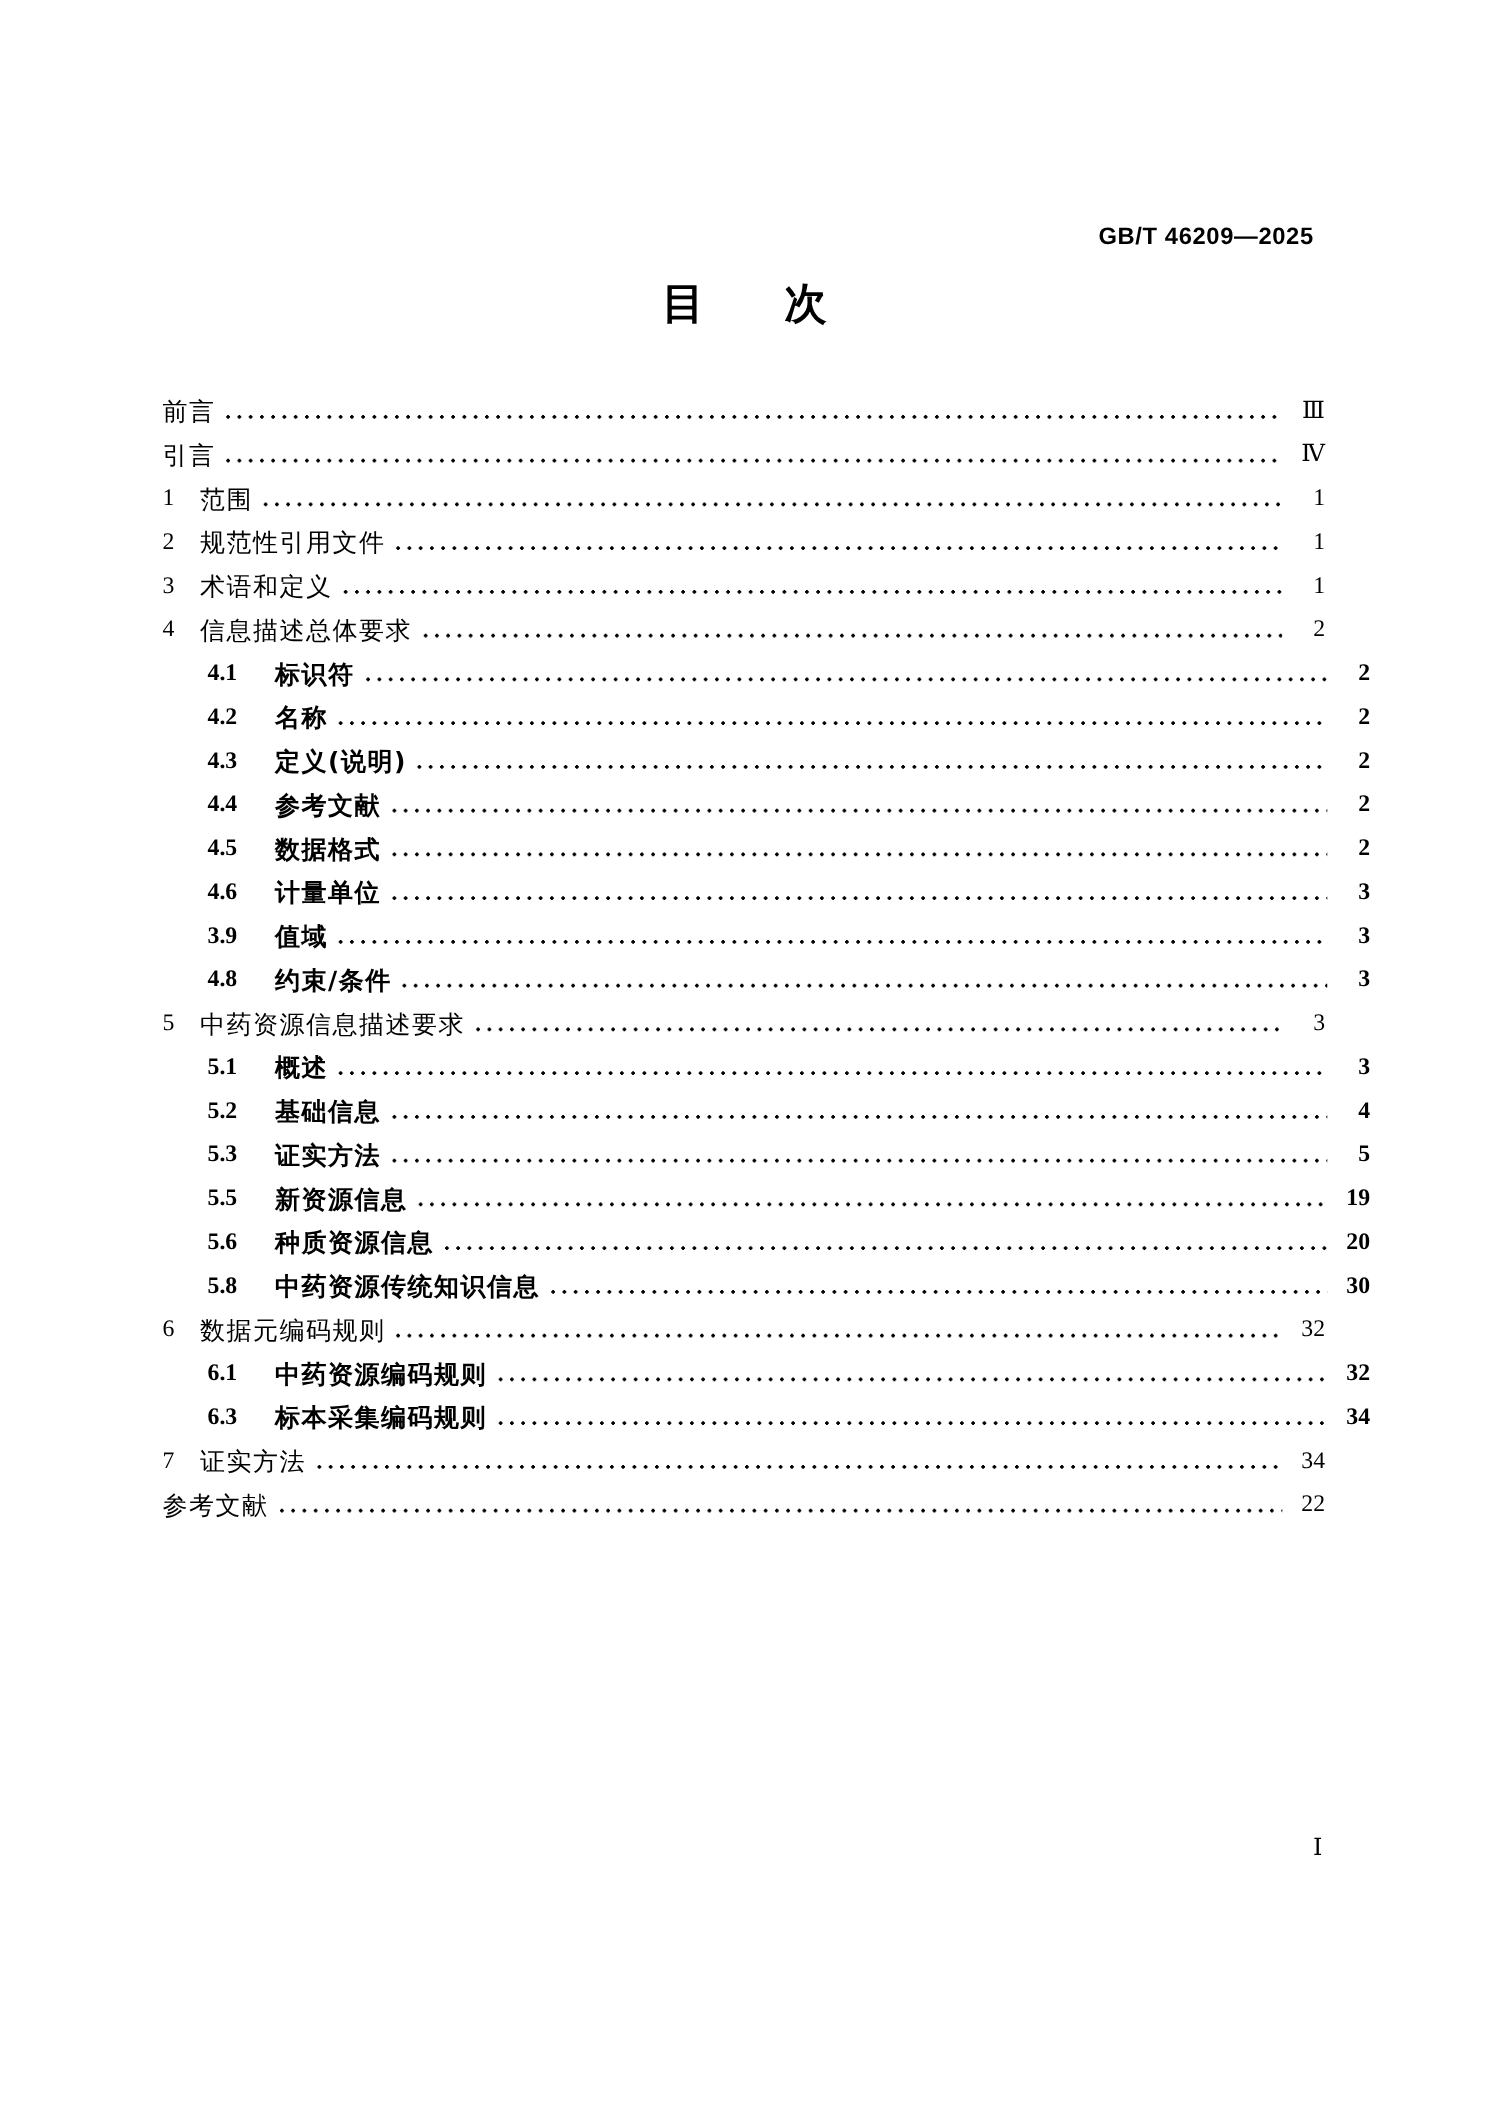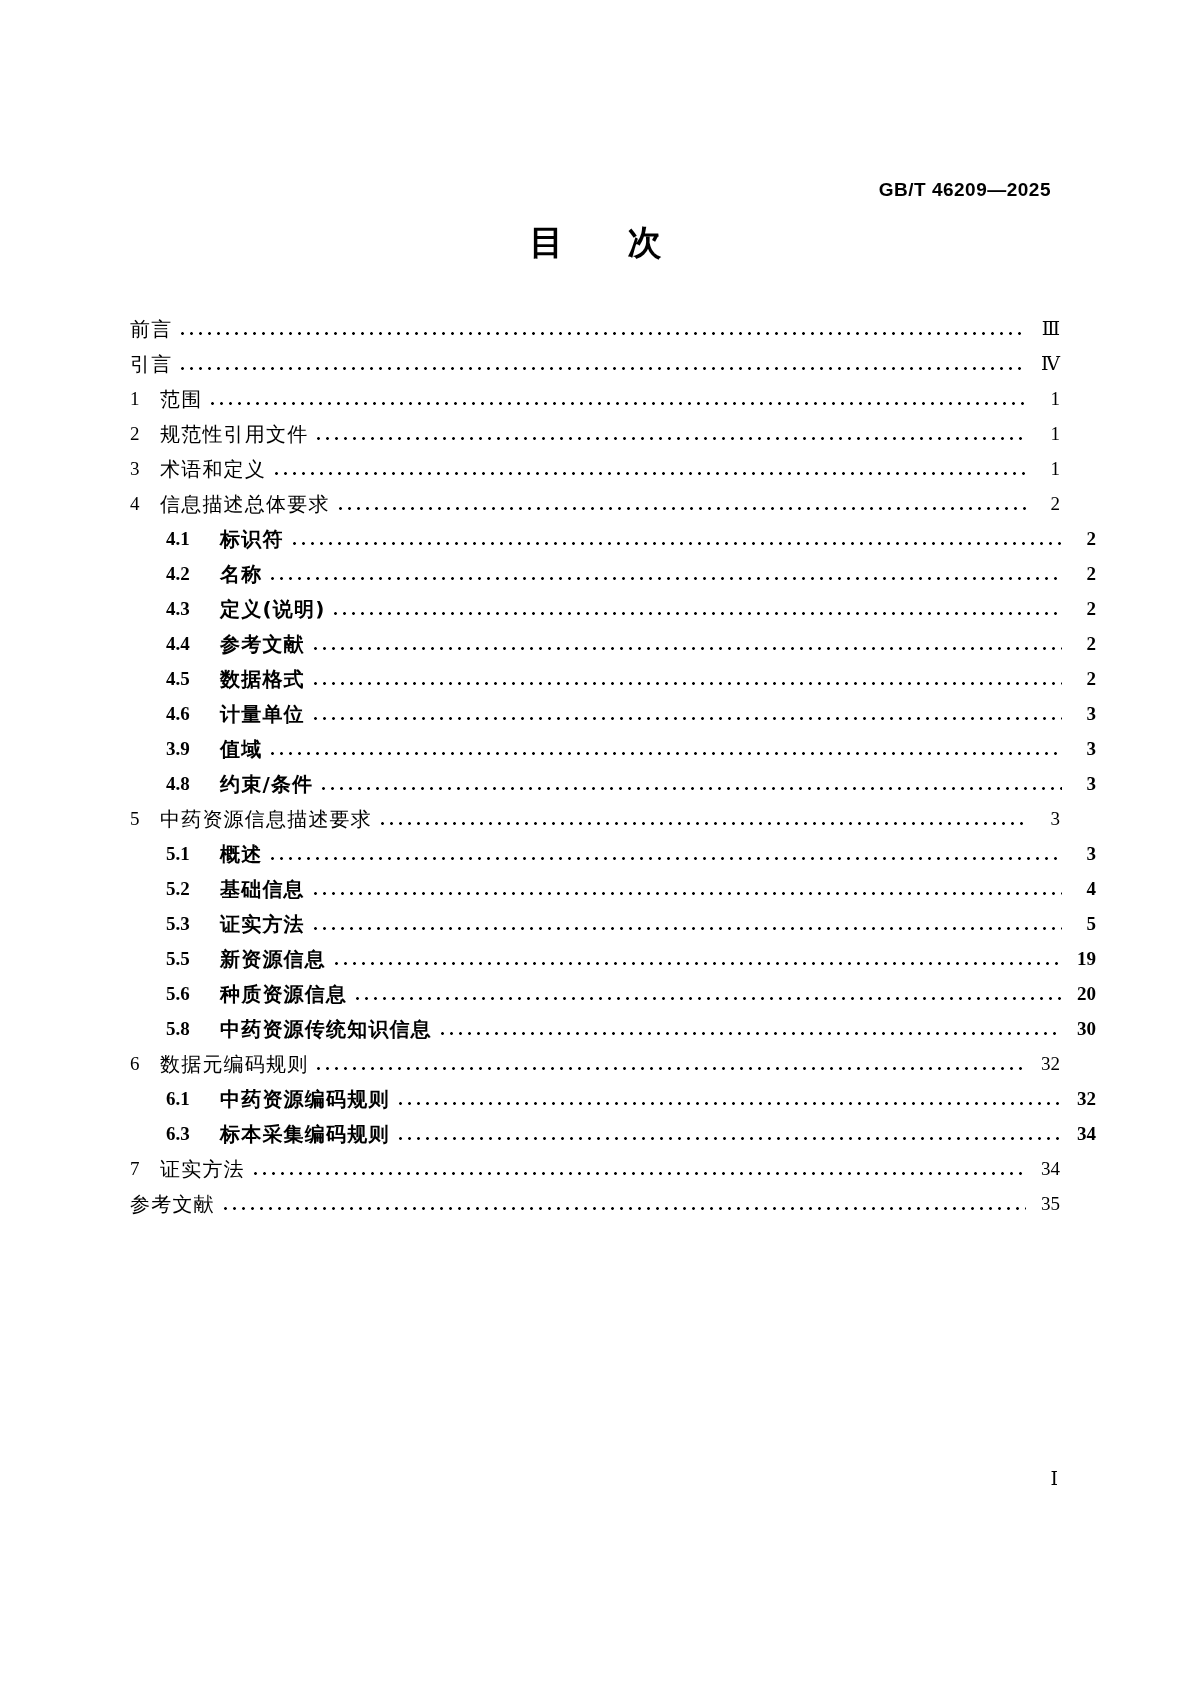--- a/index.html
+++ b/index.html
@@ -275,19 +275,19 @@
       </div>
       <div class="toc-entry lvl-1">
         <span class="toc-num">7</span>
         <span class="toc-label">证实方法</span>
         <span class="toc-leader"></span>
         <span class="toc-page">34</span>
       </div>
       <div class="toc-entry lvl-front">
         <span class="toc-label">参考文献</span>
         <span class="toc-leader"></span>
-        <span class="toc-page">35</span>
+        <span class="toc-page">22</span>
       </div>
     </div>
 
   <div class="folio">Ⅰ</div>
 
 </div>
 
 </body></html>

